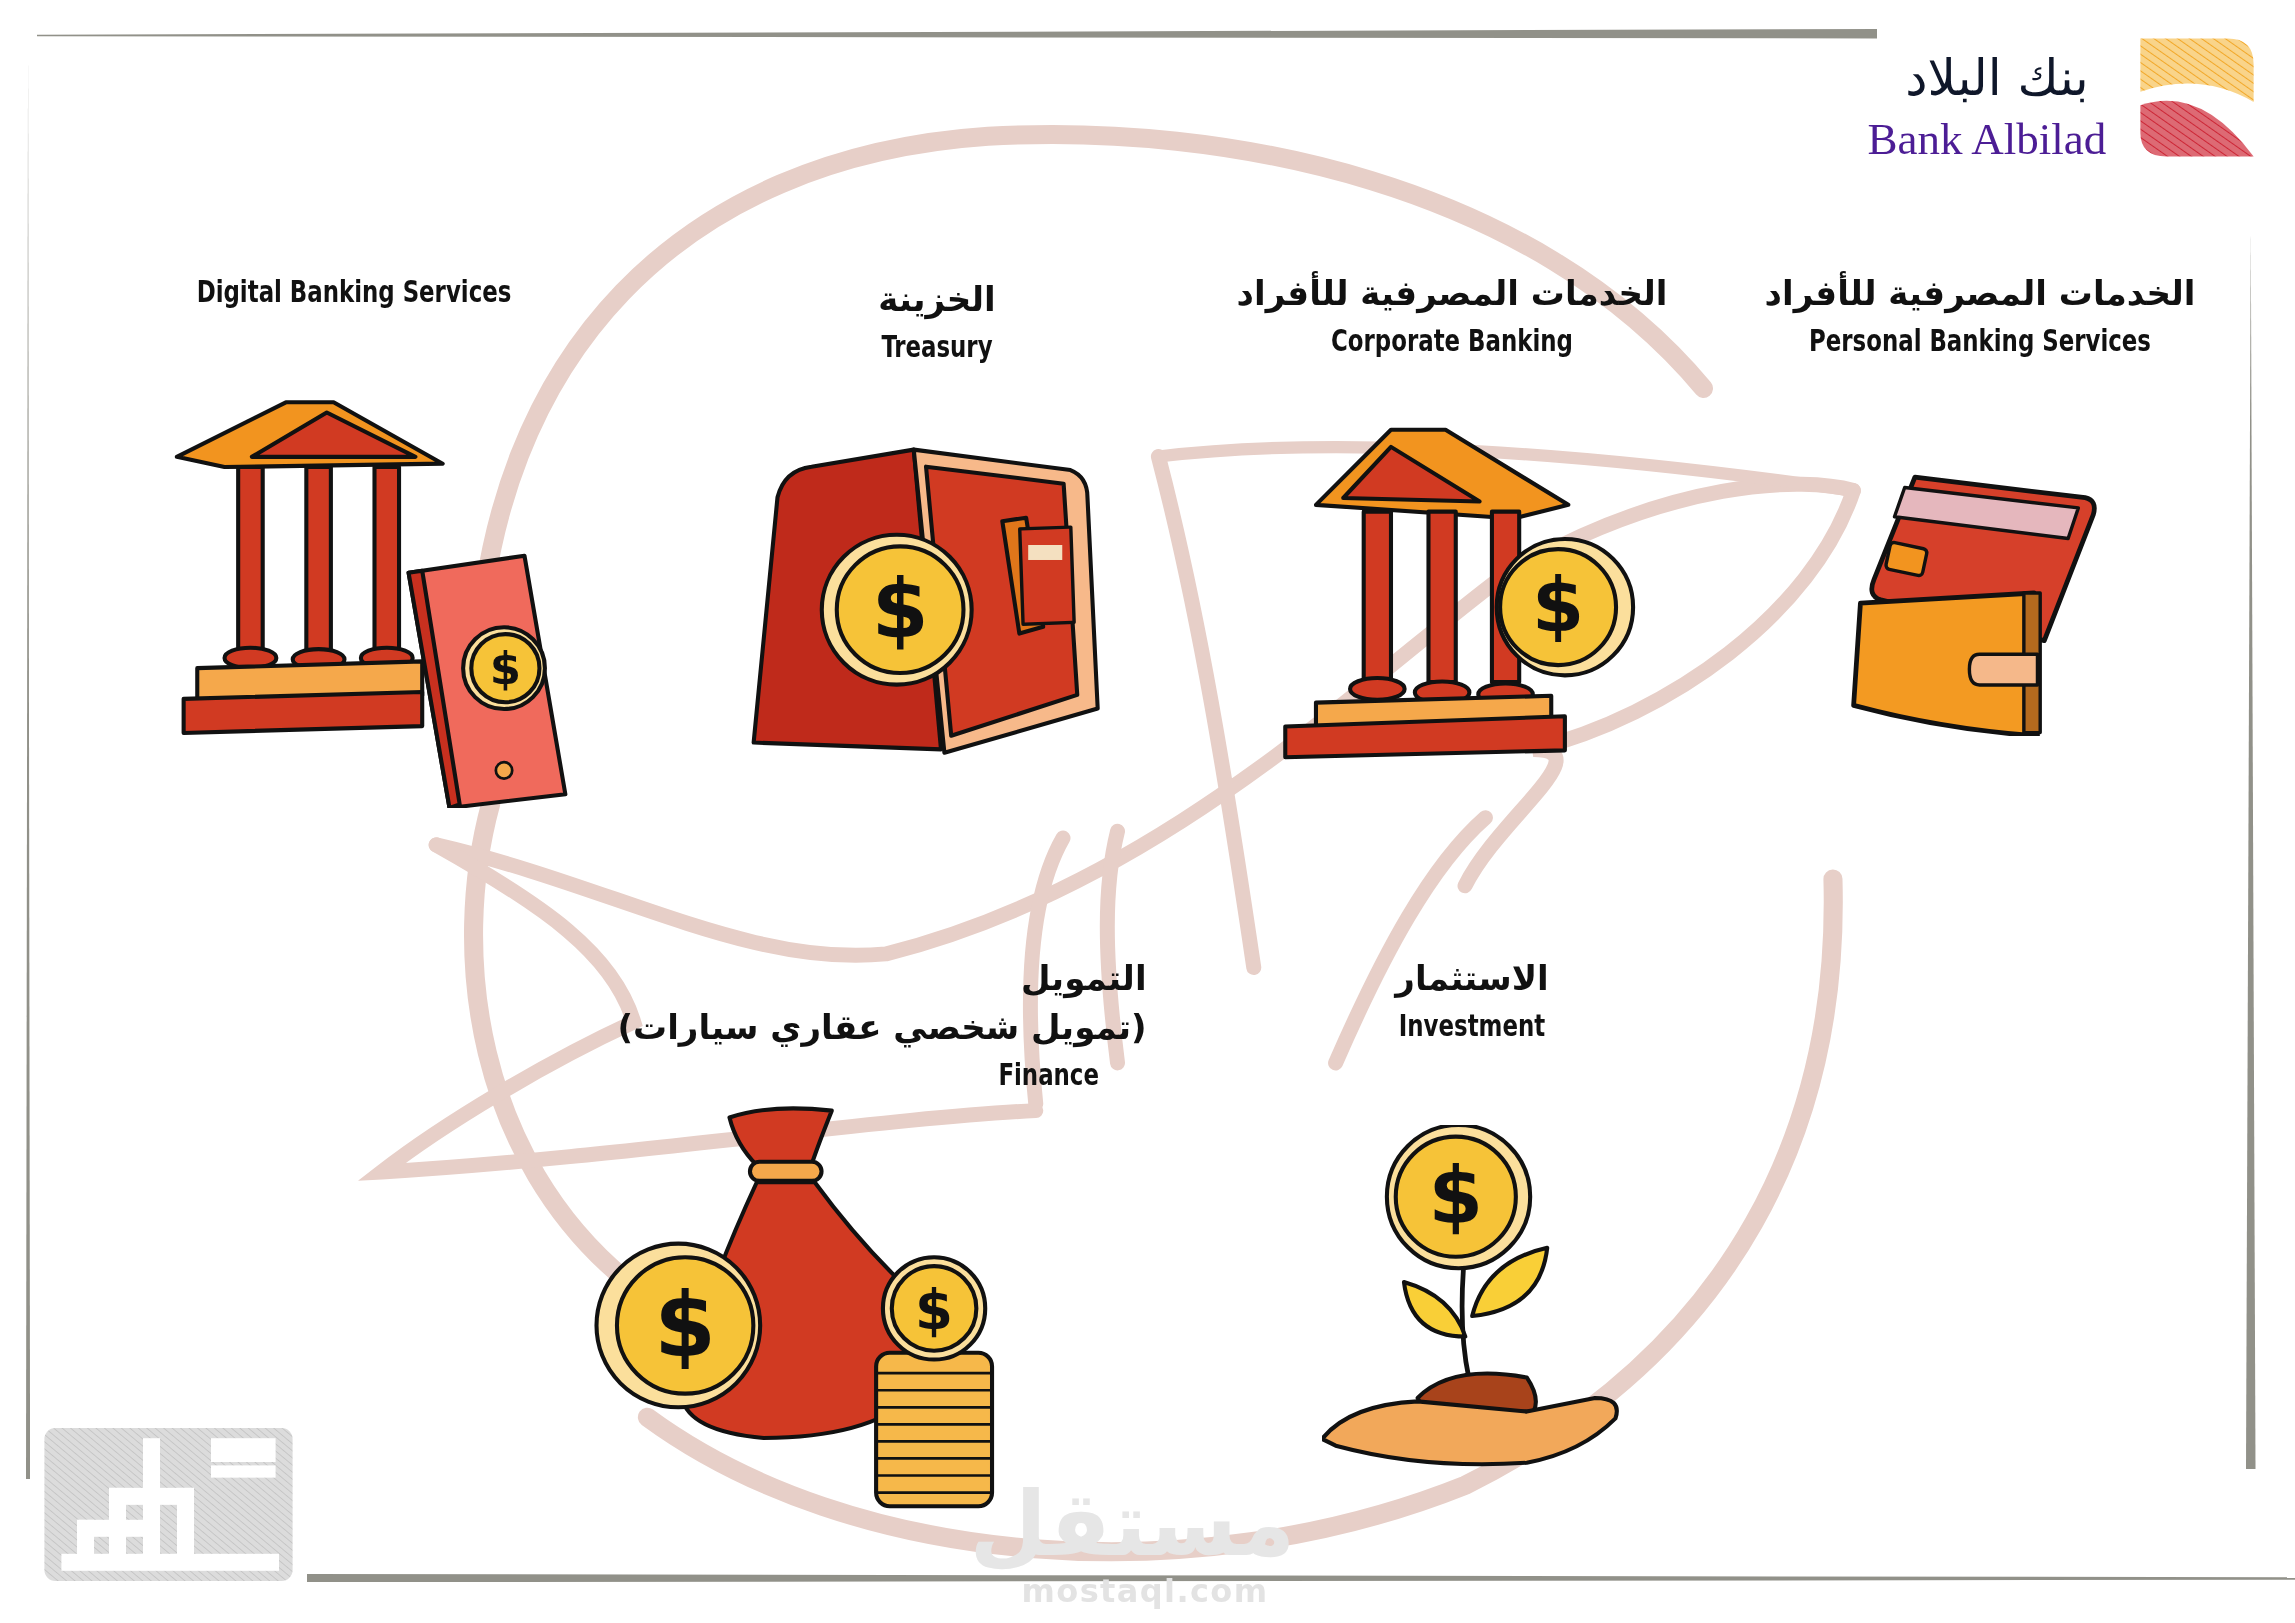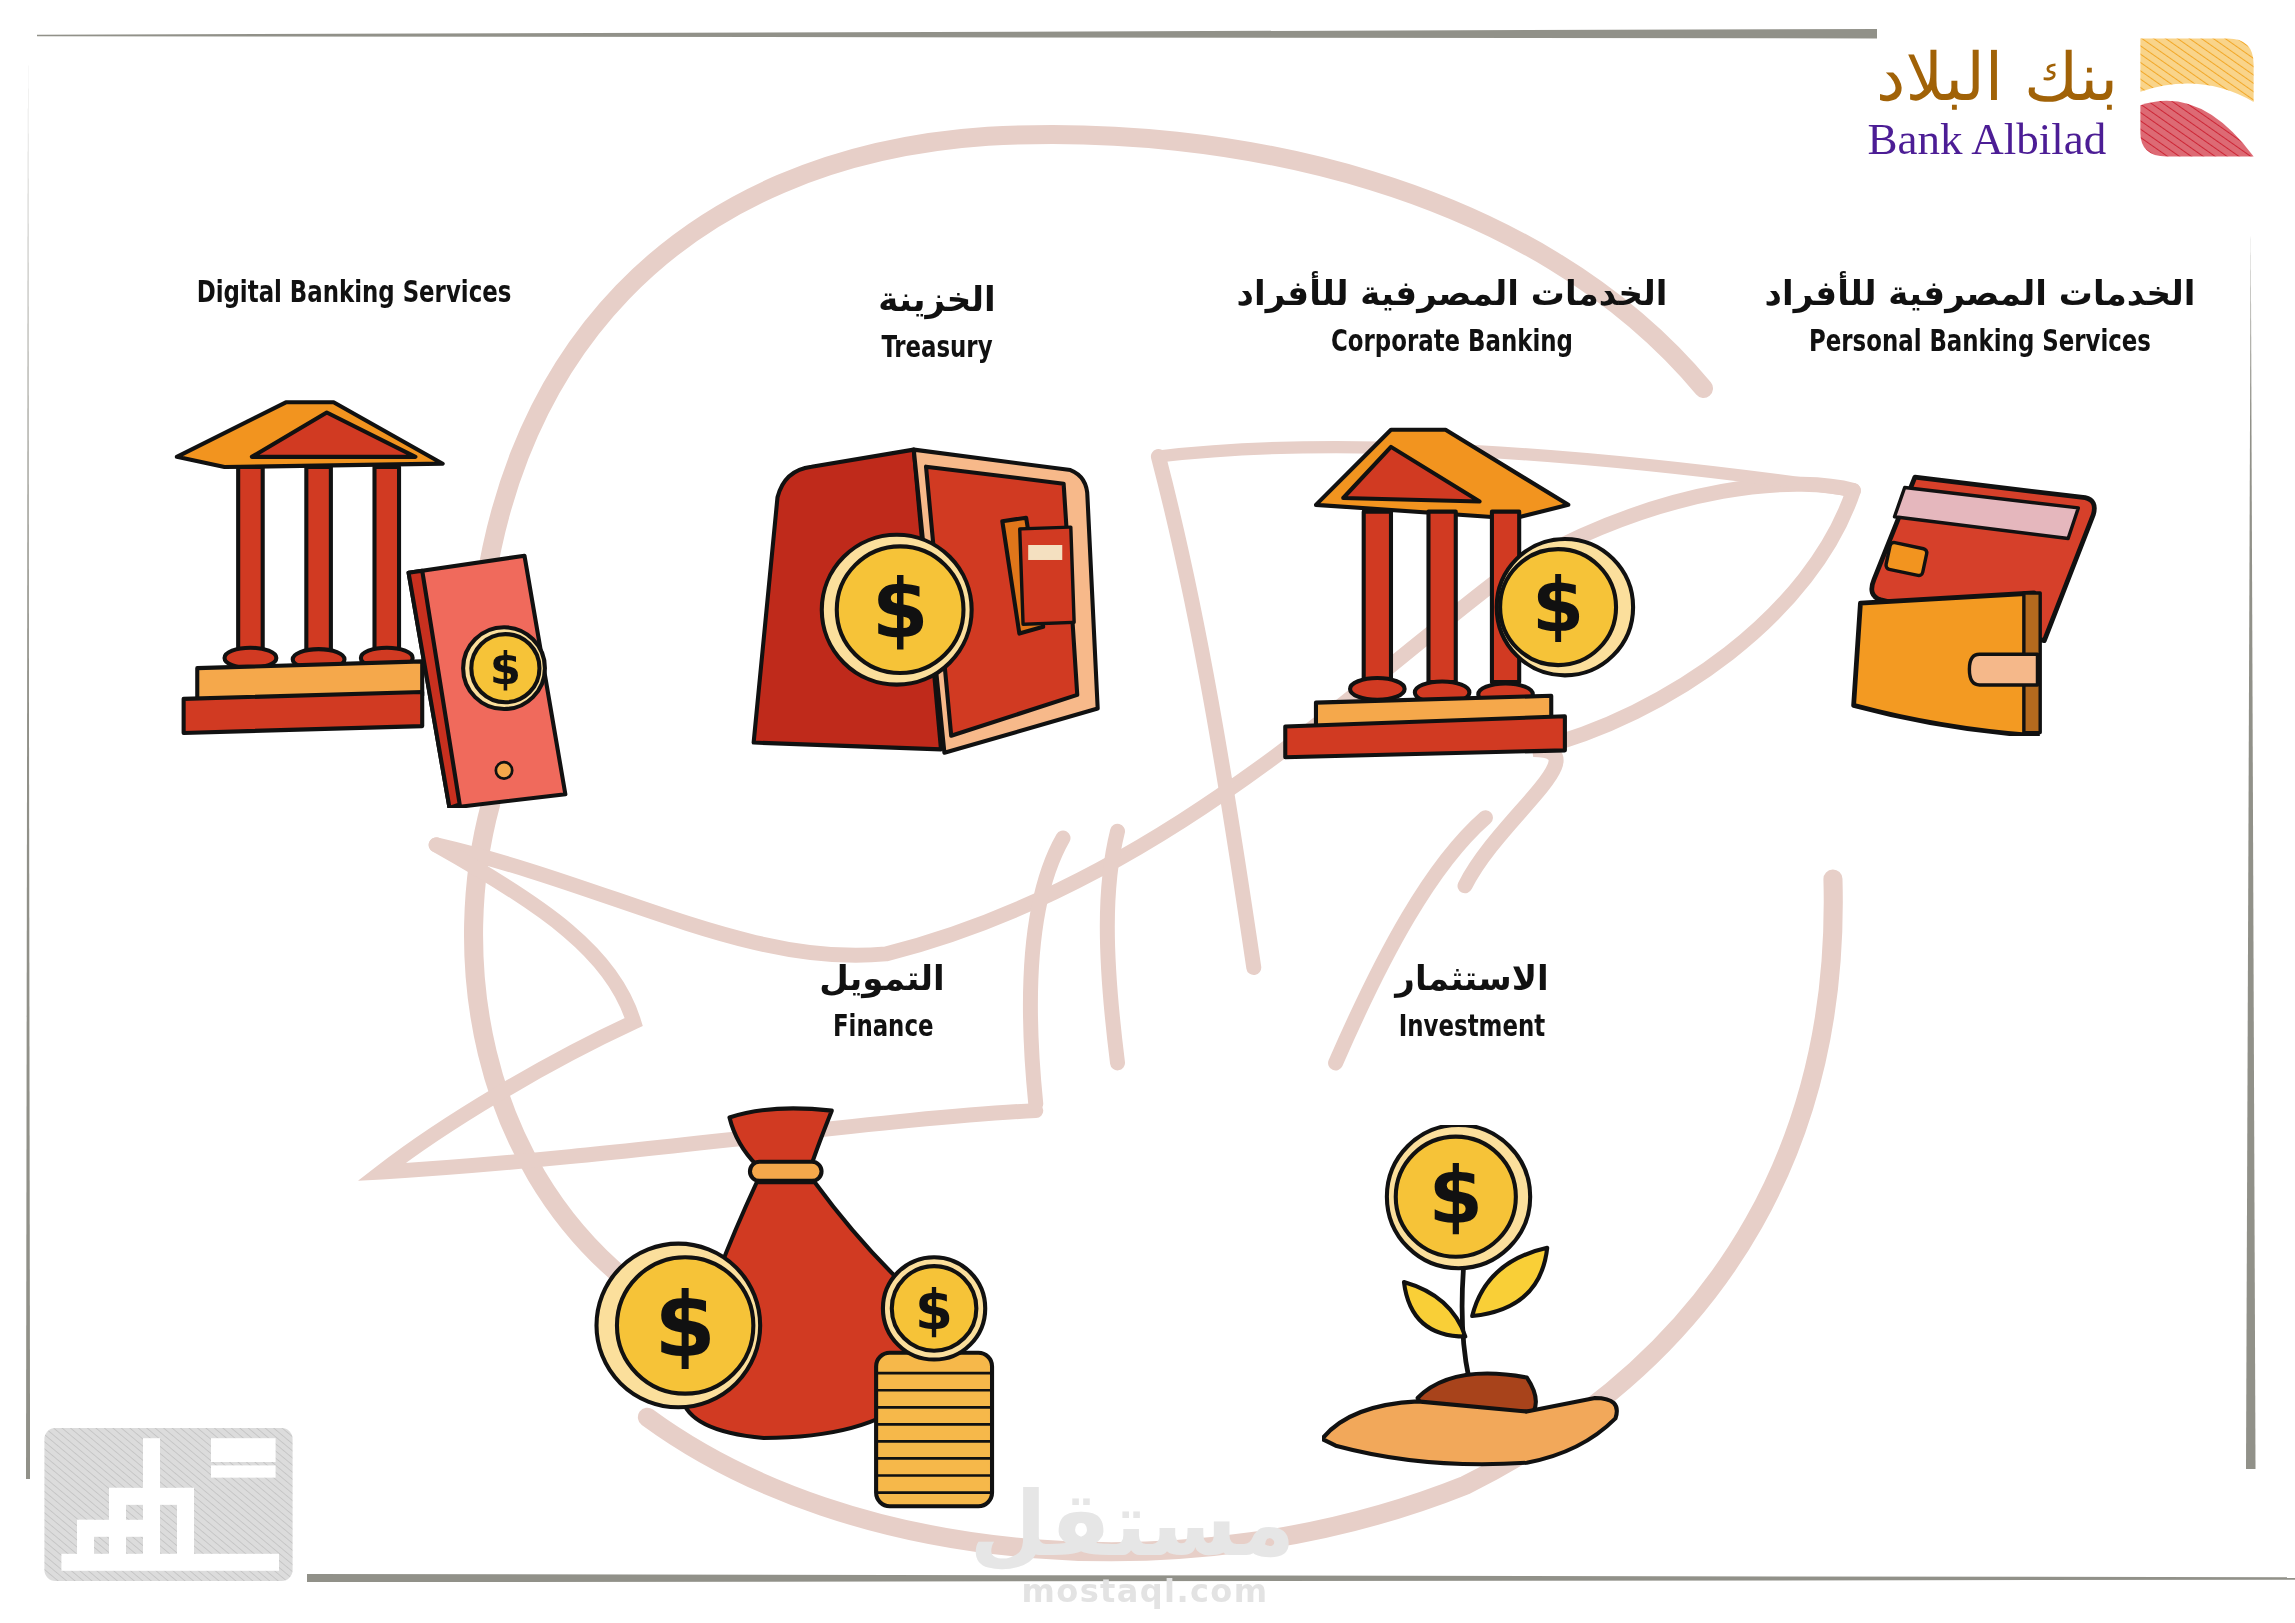--- a/index.html
+++ b/index.html
@@ -3,21 +3,21 @@
 <meta charset="utf-8">
 <style>
   html, body { margin: 0; padding: 0; background: #ffffff; }
   body { width: 2295px; height: 1623px; position: relative; overflow: hidden; font-family: "DejaVu Sans", sans-serif; }
   .abs { position: absolute; }
   .frame-line { position: absolute; background: #919189; }
   .label { position: absolute; text-align: center; color: #111; transform: translateX(-50%); white-space: nowrap; }
   .label .ar { font-family: "DejaVu Sans", sans-serif; font-weight: bold; font-size: 34px; line-height: 49px; direction: rtl; letter-spacing: -0.7px; }
   .label .en { font-family: "DejaVu Sans Condensed", "DejaVu Sans", sans-serif; font-weight: bold; font-size: 31px; line-height: 45px; transform: scaleX(0.82); transform-origin: center; display: block; }
   .icon { position: absolute; }
-  .logo-text-ar { font-family: "DejaVu Serif", serif; font-size: 66px; color: #a16207; direction: rtl; line-height: 82px; }
+  .logo-text-ar { font-family: "DejaVu Serif", serif; font-size: 50px; color: #0f172a; direction: rtl; line-height: 82px; }
   .logo-text-en { font-family: Liberation Serif, serif; font-size: 45px; color: #4c1d95; line-height: 48px; }
   .wm-ar { font-family: "DejaVu Sans", sans-serif; font-weight: bold; font-size: 89px; color: #e6e6e6; direction: rtl; line-height: 89px; margin-top: 21px; }
   .wm-en { font-family: "DejaVu Sans", sans-serif; font-weight: bold; font-size: 32px; color: #e3e3e3; line-height: 44px; letter-spacing: 1.4px; }
 </style>
 </head>
 <body>
 
 <div class="frame-line" style="left:37px; top:29px; width:1840px; height:9.5px; clip-path: polygon(0 60%, 100% 0, 100% 100%, 0 75%);"></div>
 <div class="frame-line" style="left:26px; top:55px; width:4.1px; height:1424px; clip-path: polygon(50% 0, 100% 100%, 0 100%);"></div>
 <div class="frame-line" style="left:2246px; top:229px; width:9.5px; height:1240px; clip-path: polygon(50% 0, 100% 100%, 0 100%);"></div>
@@ -149,20 +149,21 @@
     <path d="M140 400 Q190 350 300 370 Q320 400 310 420 L150 420 Z" fill="#a8431b"></path>
     <path d="M0 460 Q40 410 140 405 L300 420 L400 400 Q440 400 430 430 Q380 480 300 495 Q150 505 20 470 Z" fill="#f2a85a"></path>
     <circle cx="200" cy="105" r="105" fill="#fbdf9c"></circle>
     <circle cx="196" cy="105" r="88" fill="#f6c338"></circle>
     <text x="196" y="143" font-family="DejaVu Sans" font-weight="bold" font-size="115" text-anchor="middle" fill="#111" stroke="none">$</text>
   </g>
 </svg>
 
 <div class="label" style="left:882px; top:954px;text-align:right;">
   <div class="ar">التمويل</div>
+  <div class="ar">(تمويل شخصي عقاري سيارات)</div>
   <span class="en">Finance</span>
 </div>
 <svg class="icon" style="left:593px; top:1097px;" width="423" height="416" viewBox="0 0 620 610">
   <g stroke="#111" stroke-width="6" stroke-linejoin="round">
     <path d="M200 30 Q260 10 350 20 Q330 70 320 100 L240 100 Q210 70 200 30 Z" fill="#d13a22"></path>
     <rect x="230" y="95" width="105" height="28" rx="14" fill="#f5a84b"></rect>
     <path d="M240 125 L325 125 Q380 200 440 260 Q520 350 470 440 Q400 500 250 500 Q140 490 130 440 Q150 320 240 125 Z" fill="#d13a22"></path>
     <rect x="415" y="375" width="170" height="225" rx="20" fill="#f6b84a"></rect>
     <g stroke-width="4">
       <line x1="415" y1="405" x2="585" y2="405"></line>

